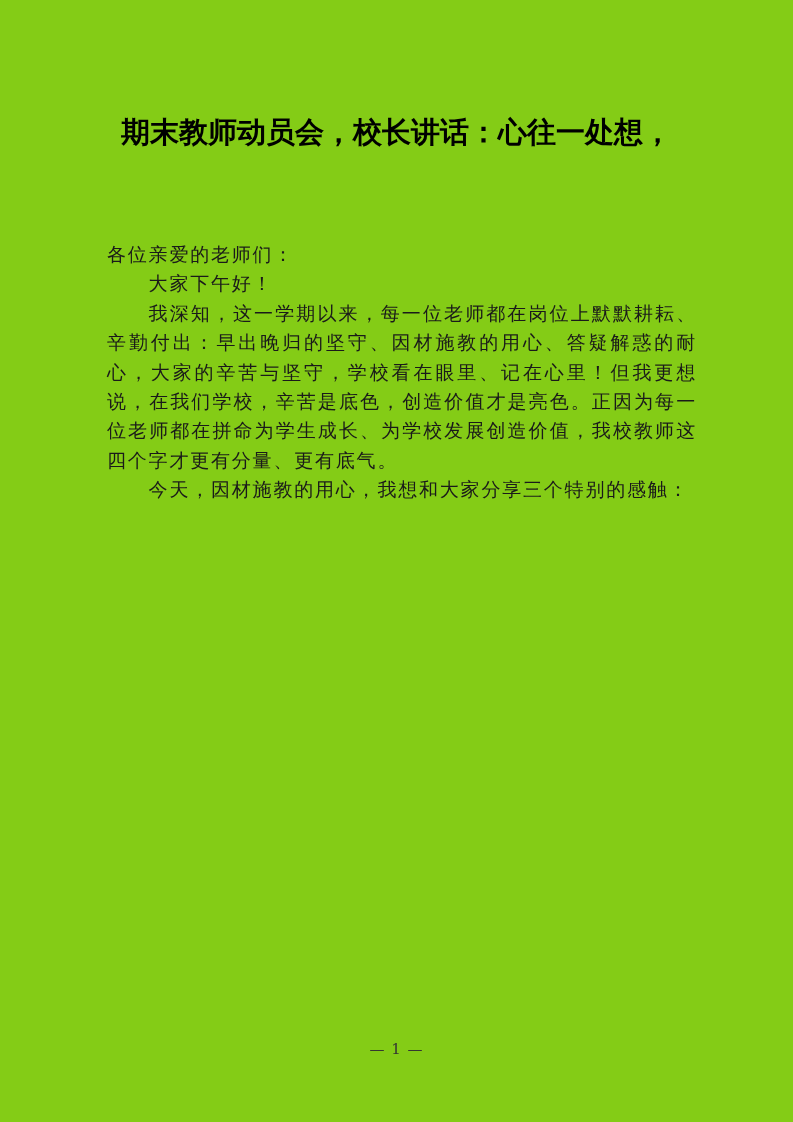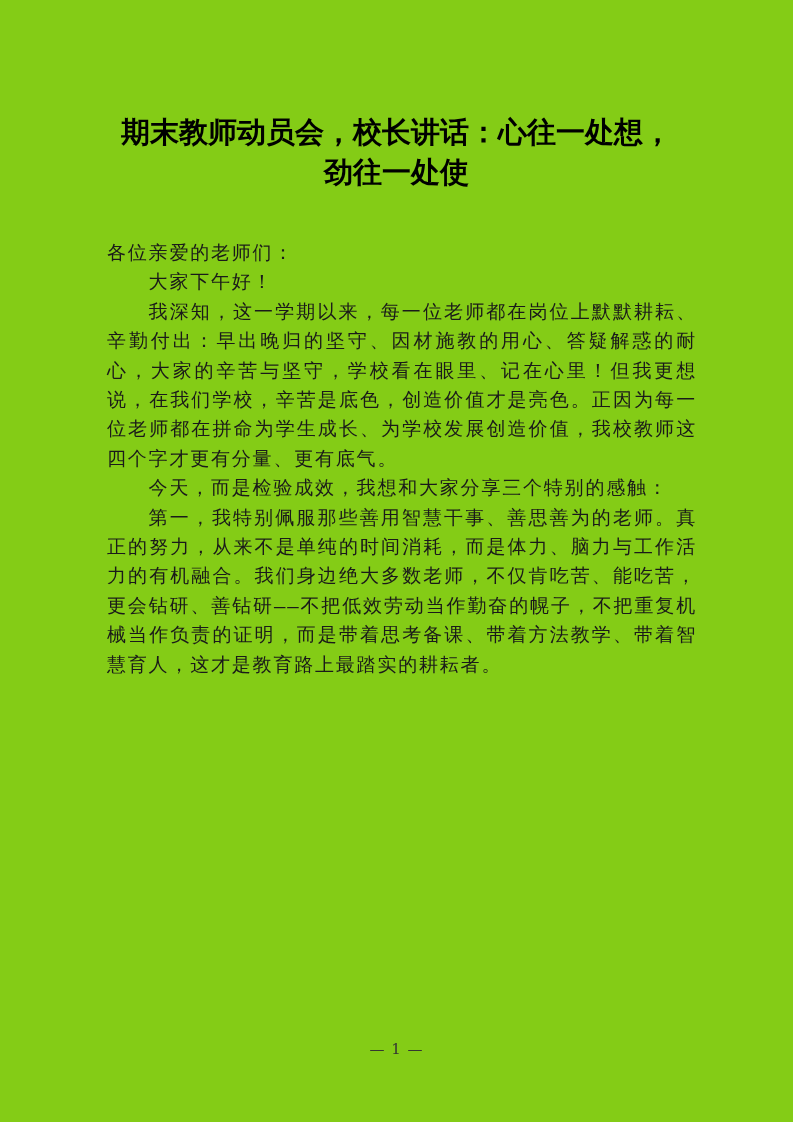--- a/index.html
+++ b/index.html
@@ -33,21 +33,21 @@
     line-height: 40px;
     letter-spacing: 0px;
     color: #000000;
   }
   .title span { display: block; white-space: nowrap; }
   .body-text {
     position: absolute;
     left: 107px;
     top: 240px;
     width: 590px;
-    font-family: Liberation Mono, monospace;
+    font-family: Liberation Sans, sans-serif;
     font-size: 19px;
     line-height: 29.4px;
     letter-spacing: 1.8px;
     color: #1a1a1a;
   }
   .body-text p {
     margin: 0;
     padding: 0;
     text-align: justify;
     text-align-last: left;
@@ -65,26 +65,24 @@
     letter-spacing: 1px;
   }
 </style>
 </head>
 <body>
 
 <div class="page">
 
   <h1 class="title" style="margin:0;">
     <span>期末教师动员会，校长讲话：心往一处想，</span>
-    <span>劲往一处使</span>
   </h1>
 
   <div class="body-text">
     <p>各位亲爱的老师们：</p>
     <p class="indent">大家下午好！</p>
     <p class="indent">我深知，这一学期以来，每一位老师都在岗位上默默耕耘、辛勤付出：早出晚归的坚守、因材施教的用心、答疑解惑的耐心，大家的辛苦与坚守，学校看在眼里、记在心里！但我更想说，在我们学校，辛苦是底色，创造价值才是亮色。正因为每一位老师都在拼命为学生成长、为学校发展创造价值，我校教师这四个字才更有分量、更有底气。</p>
-    <p class="indent">今天，而是检验成效，我想和大家分享三个特别的感触：</p>
-    <p class="indent">第一，我特别佩服那些善用智慧干事、善思善为的老师。真正的努力，从来不是单纯的时间消耗，而是体力、脑力与工作活力的有机融合。我们身边绝大多数老师，不仅肯吃苦、能吃苦，更会钻研、善钻研——不把低效劳动当作勤奋的幌子，不把重复机械当作负责的证明，而是带着思考备课、带着方法教学、带着智慧育人，这才是教育路上最踏实的耕耘者。</p>
+    <p class="indent">今天，因材施教的用心，我想和大家分享三个特别的感触：</p>
   </div>
 
   <div class="footer">— 1 —</div>
 
 </div>
 
 </body></html>

